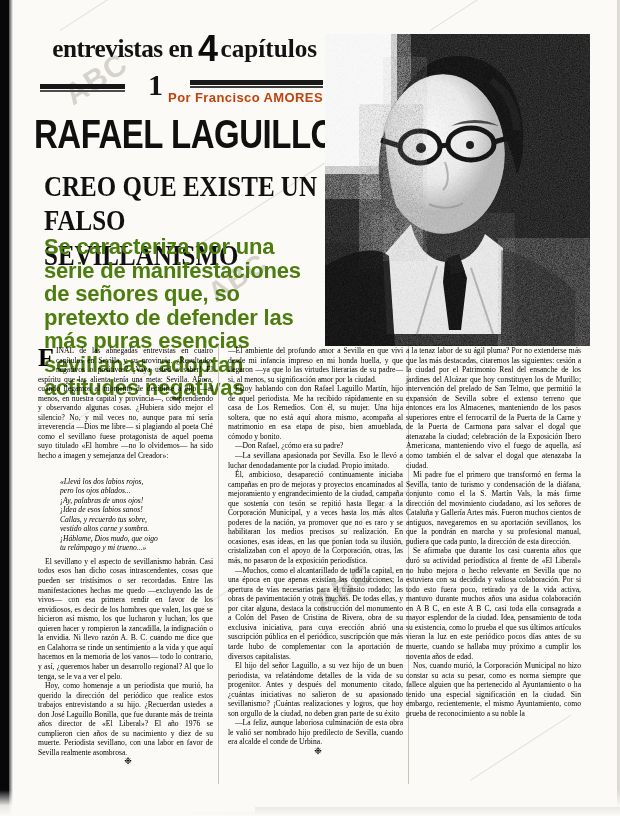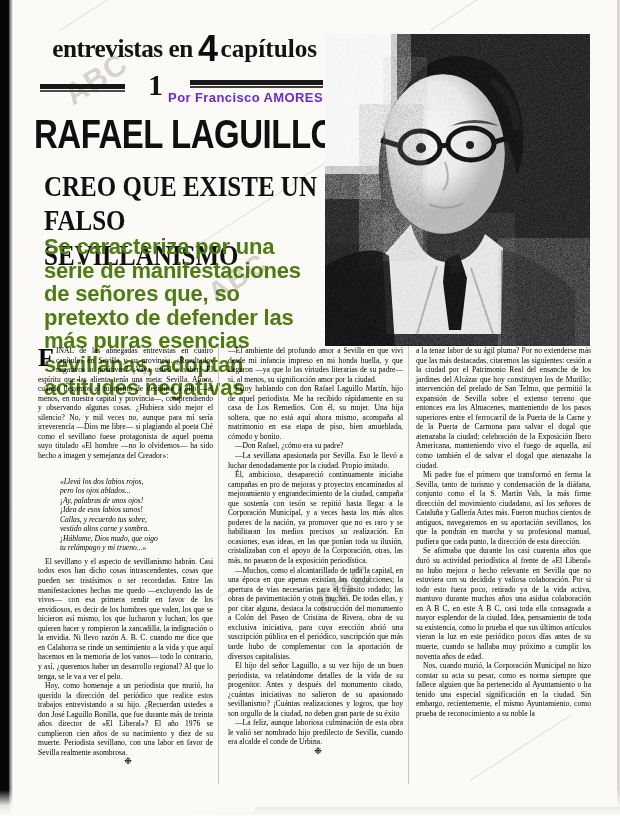--- a/index.html
+++ b/index.html
@@ -37,21 +37,21 @@
 
   .rule-left{position:absolute;left:40px;top:84px;width:85px;height:5px;
      background:#171717;box-shadow:0 4px 0 -2px #3c3c3c;}
   .rule-left:after{content:"";position:absolute;left:0;top:6px;width:85px;height:2px;background:#4b4b4b;}
   .chapnum{position:absolute;left:148px;top:68px;font-family:"Liberation Serif",serif;
      font-weight:700;font-size:30px;color:#141414;}
   .rule-right{position:absolute;left:190px;top:80px;width:133px;height:5px;background:#191919;}
   .rule-right:after{content:"";position:absolute;left:0;top:6px;width:133px;height:2px;background:#3a3a3a;}
   .byline{position:absolute;left:168px;top:90px;width:155px;text-align:right;
      font-family:"Liberation Sans",sans-serif;font-weight:700;font-size:13px;
-     letter-spacing:.4px;color:#6d28d9;}
+     letter-spacing:.4px;color:#c2410c;}
 
   
   .name-hl{position:absolute;left:34px;top:112px;width:292px;
      font-family:"Liberation Sans",sans-serif;font-weight:700;font-size:33px;
      line-height:36px;letter-spacing:-.5px;color:#101010;
      transform:scaleY(1.25);transform-origin:left top;white-space:nowrap;}
   .sub-hl{position:absolute;left:44px;top:168px;width:290px;
      font-family:"Liberation Serif",serif;font-weight:700;font-size:25px;
      line-height:29px;color:#111;transform:scaleY(1.2);transform-origin:left top;}
   .lead{position:absolute;left:44px;top:235px;width:285px;
@@ -64,21 +64,21 @@
   .photo svg{display:block;}
 
   
   .col{position:absolute;top:346px;width:175px;
      font-family:"Liberation Serif",serif;font-size:7.6px;line-height:9.55px;
      color:#1b1b1b;text-align:justify;
      filter:blur(.18px) contrast(1.25);
      }
   #col1{left:38px;height:440px;}
   #col2{left:228px;height:440px;}
-  #col3{left:416px;height:440px;}
+  #col3{left:406px;height:440px;}
   .col p{margin:0 0 0 0;text-indent:7px;}
   .col p.noind{text-indent:0;}
   .dropcap{float:left;font-size:26px;line-height:22px;font-weight:700;
      padding:0 2px 0 0;margin-top:1px;font-family:"Liberation Serif",serif;}
   .verse{margin:16px 0 4px 0;padding-left:22px;text-indent:0;font-style:italic;}
   .verse div{white-space:nowrap;overflow:hidden;}
   .sep{text-align:center;margin:7px 0 6px 0;text-indent:0;font-size:9px;letter-spacing:2px;}
   .colrule{position:absolute;top:346px;width:1px;background:#c8c4bc;height:438px;}
   #cr1{left:218px;} #cr2{left:408px;}
 

